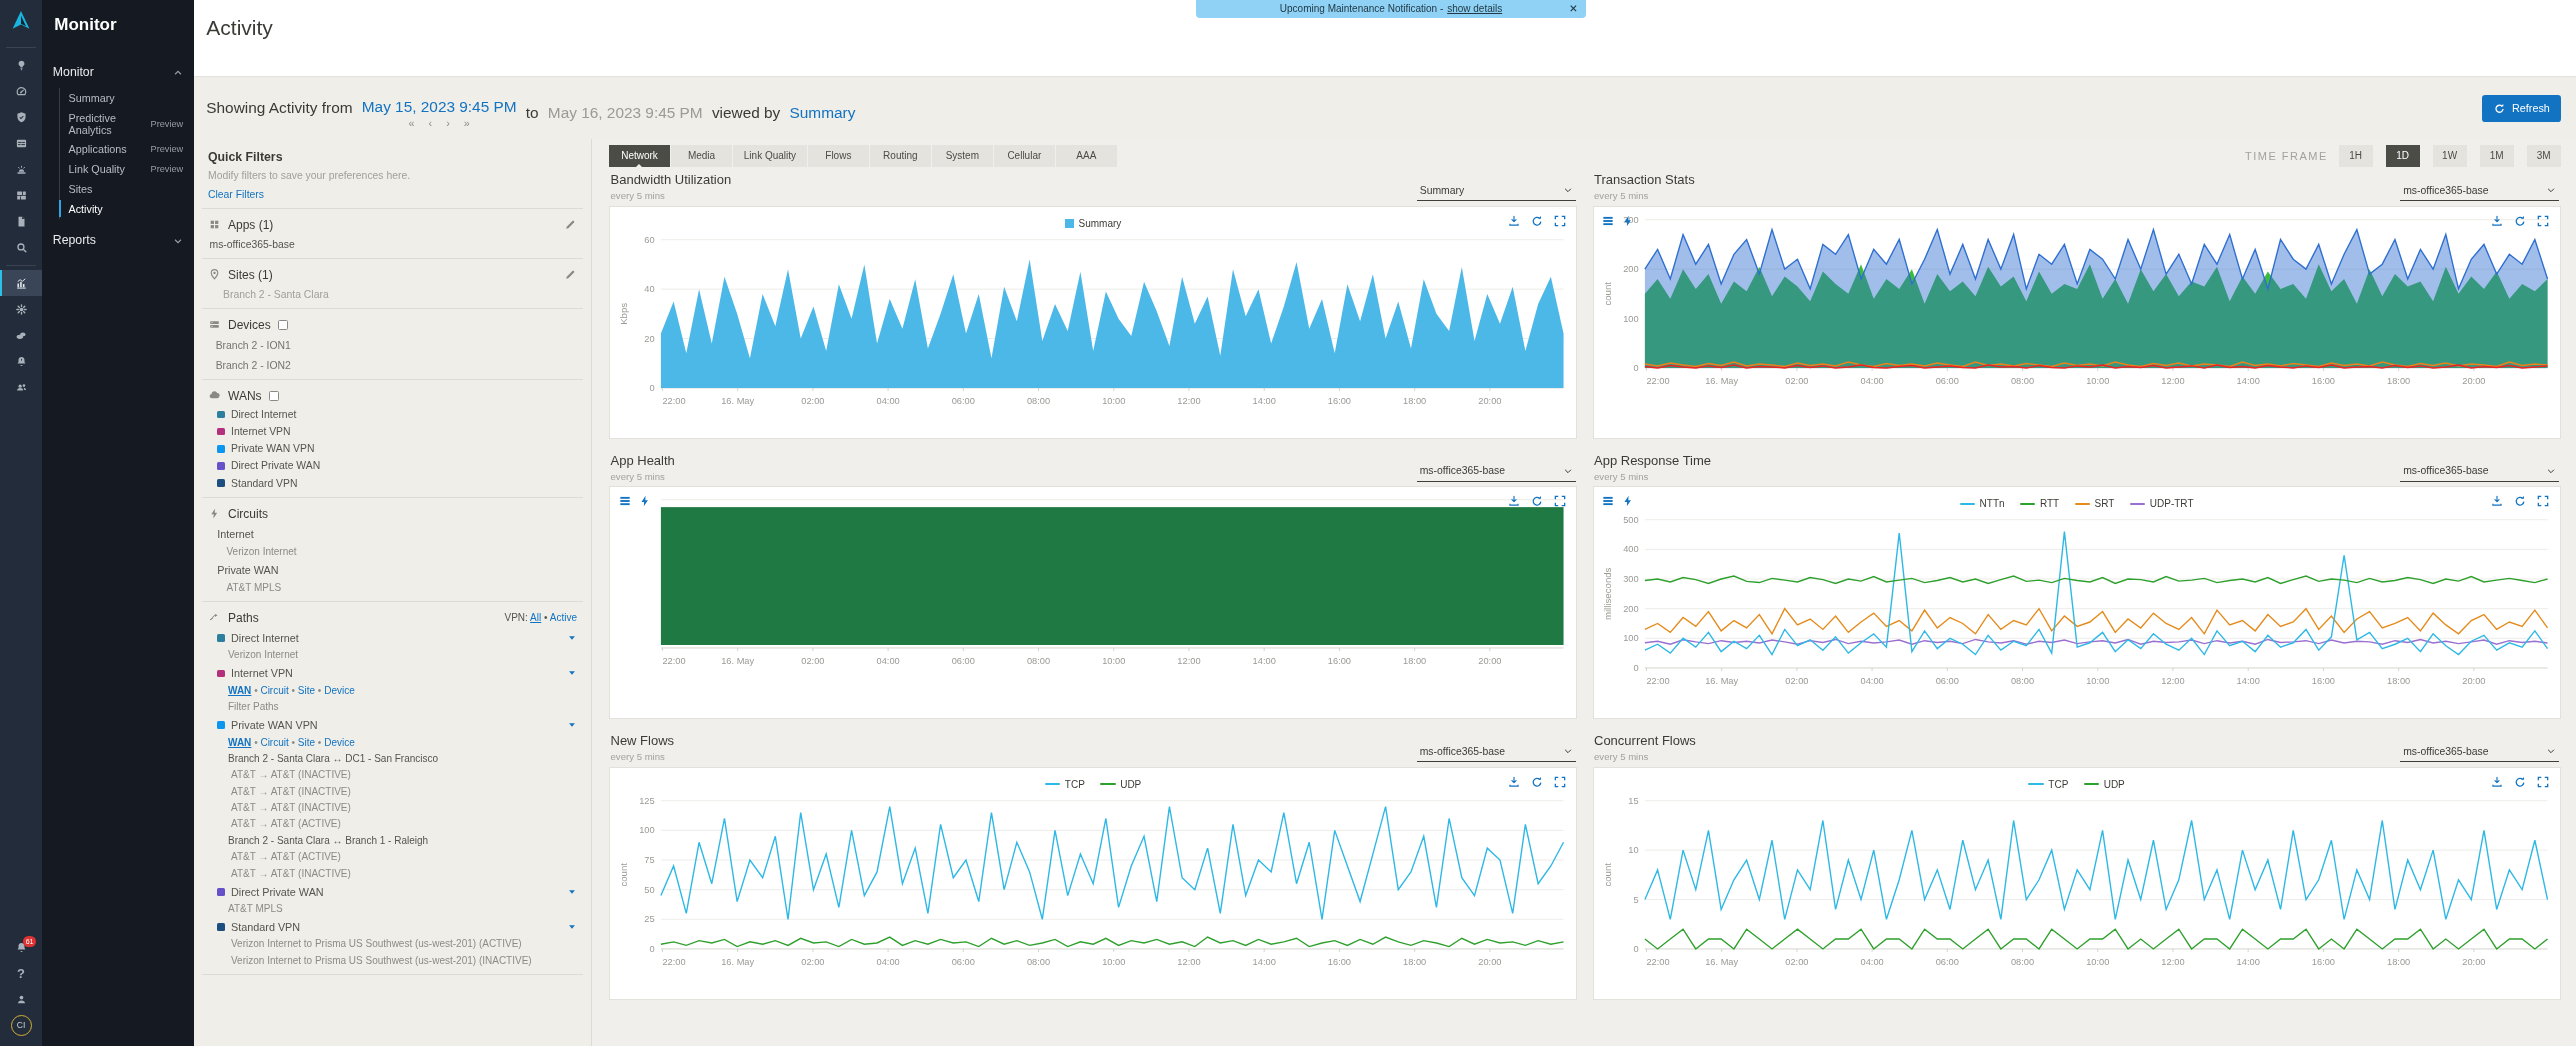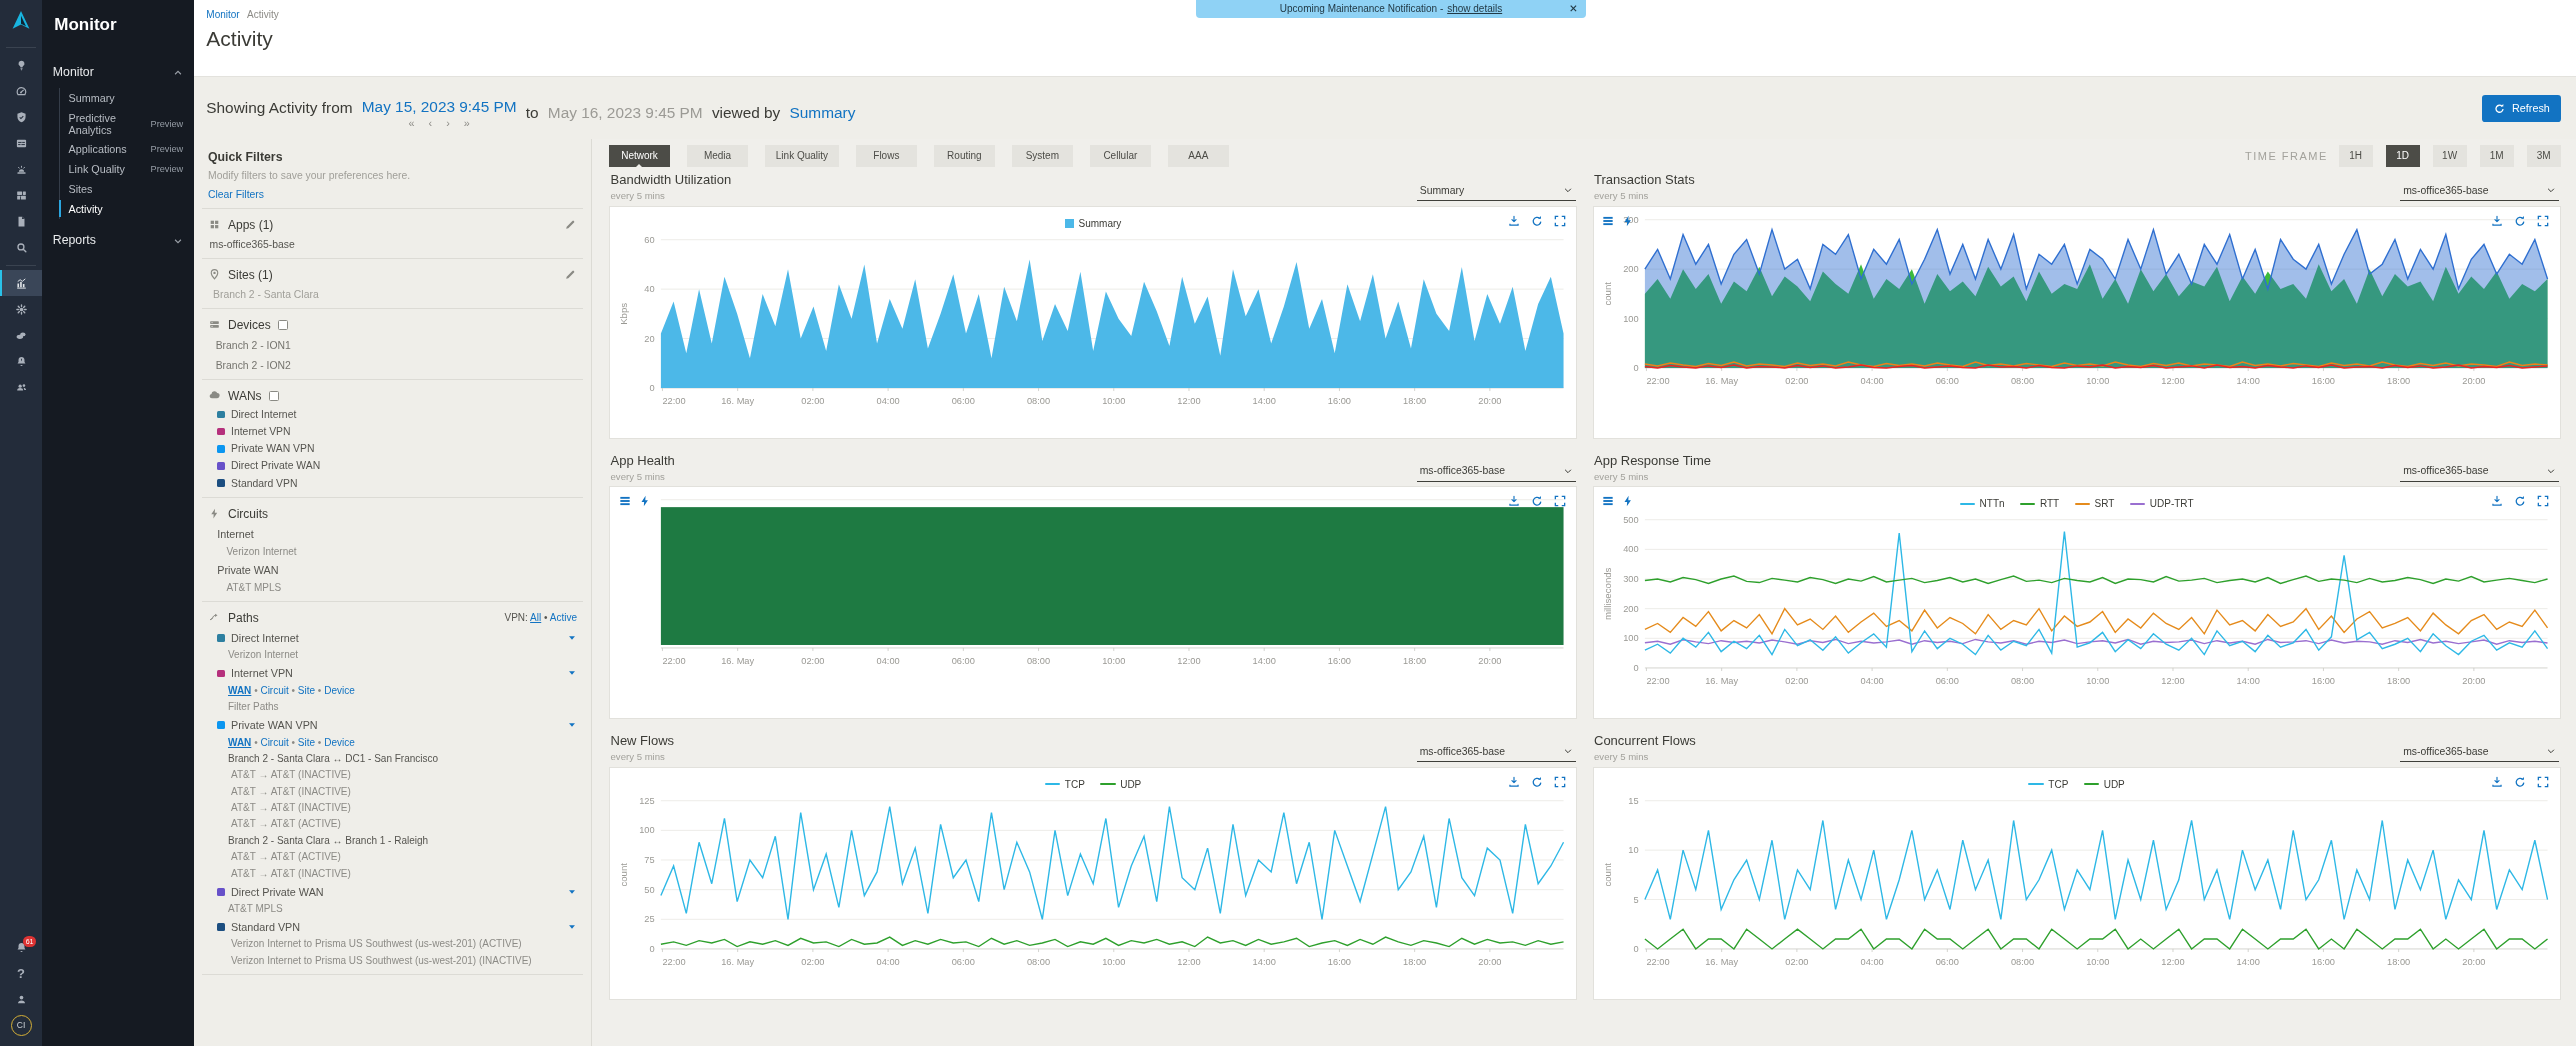--- a/index.html
+++ b/index.html
@@ -57,40 +57,40 @@
   .f-sub{color:#a09f99;margin-top:6.2px;font-size:10.4px}
   .f-clear{color:#1273c2;margin-top:7.7px;font-size:10.4px;cursor:pointer;display:inline-block}
   .fdiv{border-top:0.8px solid #dcdbd5;margin:8.5px -6.2px}
   .f-head{display:flex;align-items:center;gap:7px;color:#3b3b36;font-size:12px}
   .f-head .icn{color:#8a8a84}
   .icn{display:inline-flex}
   .icn svg{width:13px;height:13px;fill:currentColor}
   .f-pencil{margin-left:auto;color:#3b3b36;cursor:pointer}
   .cb{width:10px;height:10px;border:1.2px solid #8a8a84;background:#fff;border-radius:1.5px;display:inline-block;cursor:pointer}
   .f-item{margin:7px 0 0 1.5px;color:#55544f;font-size:10.4px}
-  .f-item.gray{color:#a09f99;margin-left:5px}
+  .f-item.gray{color:#a09f99;margin-left:15px}
   .f-item.ind{margin-left:7.7px;color:#8c8b86}
   .sq{width:7.7px;height:7.7px;border-radius:1.5px;display:inline-block;margin-right:6.2px;vertical-align:-0.8px}
   .wan-item{margin:6.2px 0 0 9.2px;color:#55544f;font-size:10.4px;display:flex;align-items:center}
   .cir-g{margin:7px 0 0 9.2px;color:#55544f;font-size:10.8px}
   .cir-i{margin:6.2px 0 0 18.5px;color:#8c8b86;font-size:10px}
   .paths-head-right{margin-left:auto;font-size:10px;color:#55544f}
   .pl-blue{color:#1273c2;cursor:pointer}
   .pl-u{text-decoration:underline}
   .pgrp{display:flex;align-items:center;margin:7px 0 0 9.2px;color:#55544f;font-size:10.8px}
   .pgrp .carb{margin-left:auto;color:#1273c2;width:10px;height:10px}
   .pgrp .carb svg{width:10px;height:10px;fill:currentColor}
   .prow{margin:5.4px 0 0 23px;font-size:10px;color:#8c8b86}
   .prow.links{color:#8c8b86;font-size:10px}
   .prow.pair{color:#55544f;font-size:10px;margin-left:20px}
   .prow.link{margin-left:20px}
   
   .charts-area{flex:1;padding:6.2px 15.4px 0 17px;position:relative}
   .tabs-row{display:flex;align-items:flex-end}
-  .tab{display:inline-flex;align-items:center;justify-content:center;height:21.6px;min-width:61px;padding:0 10.8px;background:#e4e3de;color:#4c4c47;font-size:10px;margin-right:17px;cursor:pointer;position:relative}
+  .tab{display:inline-flex;align-items:center;justify-content:center;height:21.6px;min-width:61px;padding:0 10.8px;background:#e4e3de;color:#4c4c47;font-size:10px;margin-right:1px;cursor:pointer;position:relative}
   .tab.active{background:#4c4c47;color:#fff}
   .tab.active::after{content:"";position:absolute;left:50%;bottom:0;margin-left:-3.9px;border:3.9px solid transparent;border-bottom-color:#f0efeb;border-top:none}
   .tf{margin-left:auto;display:flex;align-items:center;gap:10.8px}
   .tf-label{font-size:11px;color:#a3a29c;letter-spacing:1.5px}
   .tf-btns{display:flex;gap:13px}
   .tfbtn{display:inline-flex;align-items:center;justify-content:center;height:21.6px;min-width:34px;background:#e4e3de;color:#4c4c47;font-size:10px;cursor:pointer}
   .tfbtn.active{background:#4c4c47;color:#fff}
   .grid{display:grid;grid-template-columns:1fr 1fr;column-gap:15.4px;row-gap:12.3px;margin-top:4px}
   .chead{display:flex;align-items:flex-end;margin:1.5px 1.5px 0 1.5px}
   .ctitle{font-size:13px;color:#3b3b36;font-weight:400}
@@ -307,24 +307,20 @@
         <span>Reports</span>
         <span class="caret"><svg viewBox="0 0 24 24">
             <path d="M5 9l7 7 7-7"></path>
           </svg></span>
       </div>
     </div>
 </div>
 
 <div class="main">
   <div class="page-header">
-    <div class="bc">
-      <span class="bc-a">Monitor</span>
-      <span class="bc-b">Activity</span>
-    </div>
     <div class="page-title">Activity</div>
   </div>
 
   <div class="toolbar">
     <span>Showing Activity from</span>
     <span class="tb-from">
       <span class="tb-date">May 15, 2023 9:45 PM</span>
       <span class="tb-arrows" id="tb-arrows">
           <span>«</span>
           <span>‹</span>

